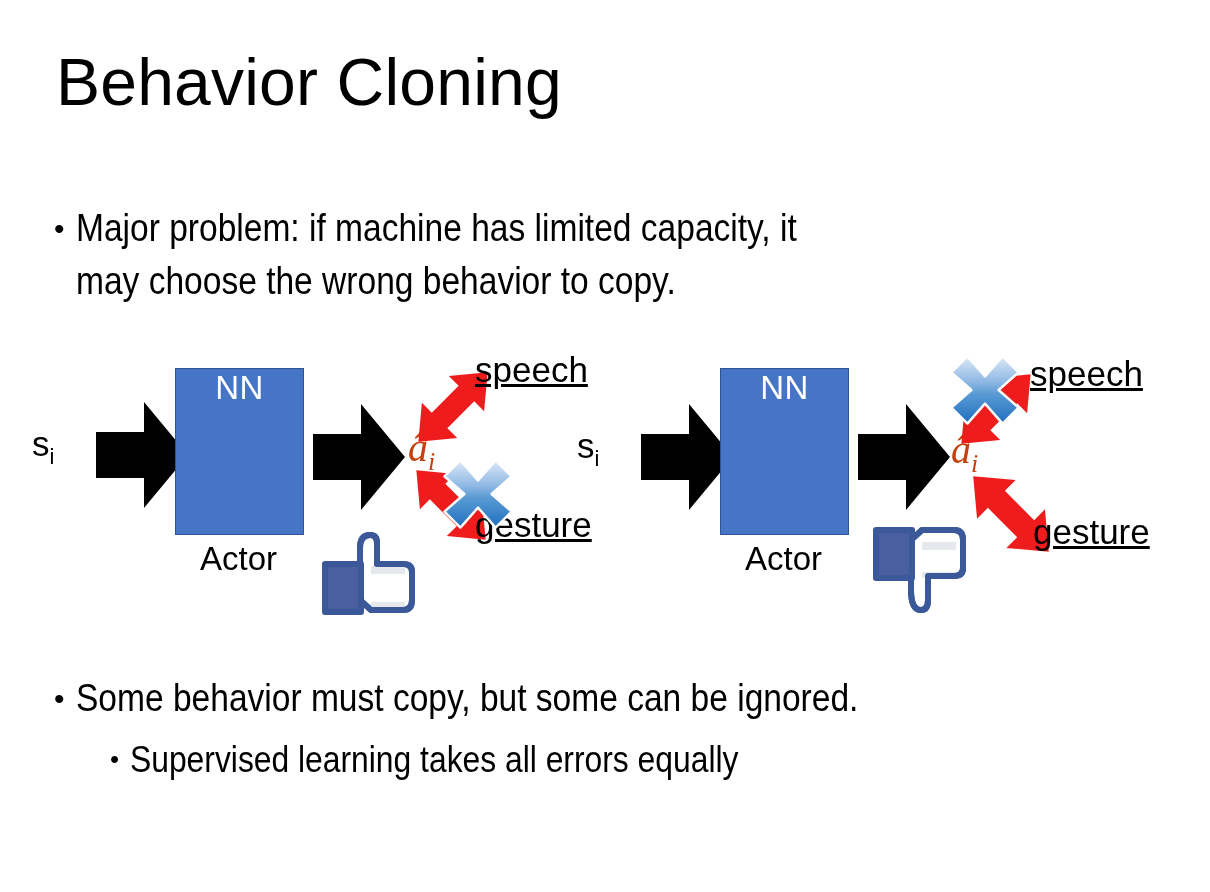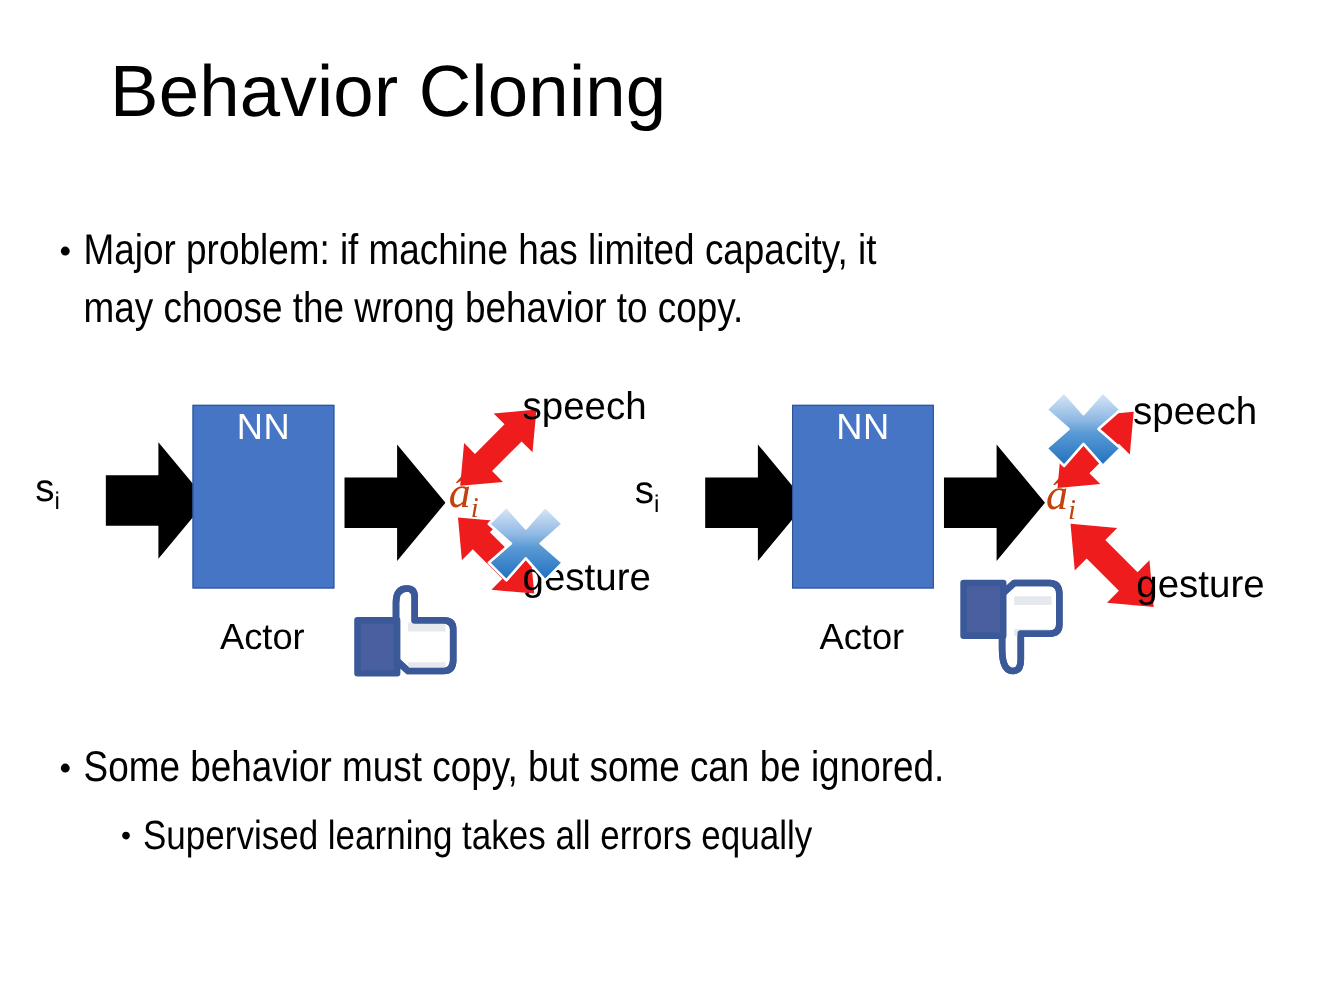--- a/index.html
+++ b/index.html
@@ -21,21 +21,20 @@
     position: absolute;
     left: 56px;
     top: 46px;
     font-family: "Liberation Sans", sans-serif;
     font-size: 66px;
     font-weight: 300;
     letter-spacing: 0.2px;
     color: #000000;
     line-height: 1.12;
     white-space: nowrap;
-    margin-left: 44px;
   }
 
   
   .bullet-block { position: absolute; }
   .bullet-row {
     display: flex;
     align-items: flex-start;
     font-family: "Liberation Sans Narrow", "Liberation Sans", sans-serif;
   }
   .bullet-dot {
@@ -101,21 +100,20 @@
     font-size: 33px;
     letter-spacing: 0.5px;
   }
   .actor-label {
     position: absolute;
     font-family: "Liberation Sans", sans-serif;
     font-size: 33px;
     color: #000;
     text-align: center;
     white-space: nowrap;
-    margin-top: 20px;
   }
 
   .block-arrow { position: absolute; }
 
   .ahat {
     position: absolute;
     font-family: "Liberation Serif", serif;
     font-style: italic;
     font-size: 40px;
     color: #c2410c;
@@ -127,20 +125,21 @@
     font-style: italic;
     vertical-align: sub;
   }
 
   .io-label {
     position: absolute;
     font-family: "Liberation Sans", sans-serif;
     font-size: 35px;
     color: #000;
     white-space: nowrap;
+    text-decoration: underline;
   }
 
   .arrow-svg { position: absolute; }
   .cross-svg { position: absolute; }
   .hand-svg  { position: absolute; }
 </style>
 </head>
 <body>
 
 <div class="slide-title">Behavior Cloning</div>

